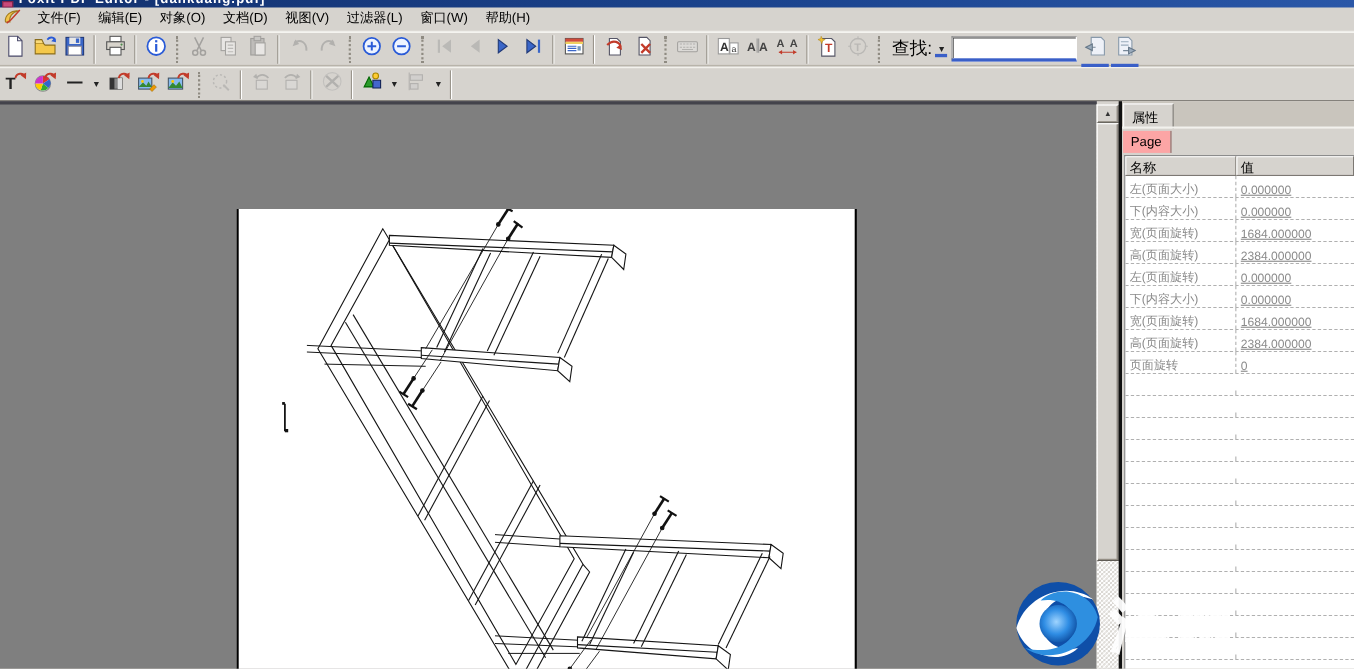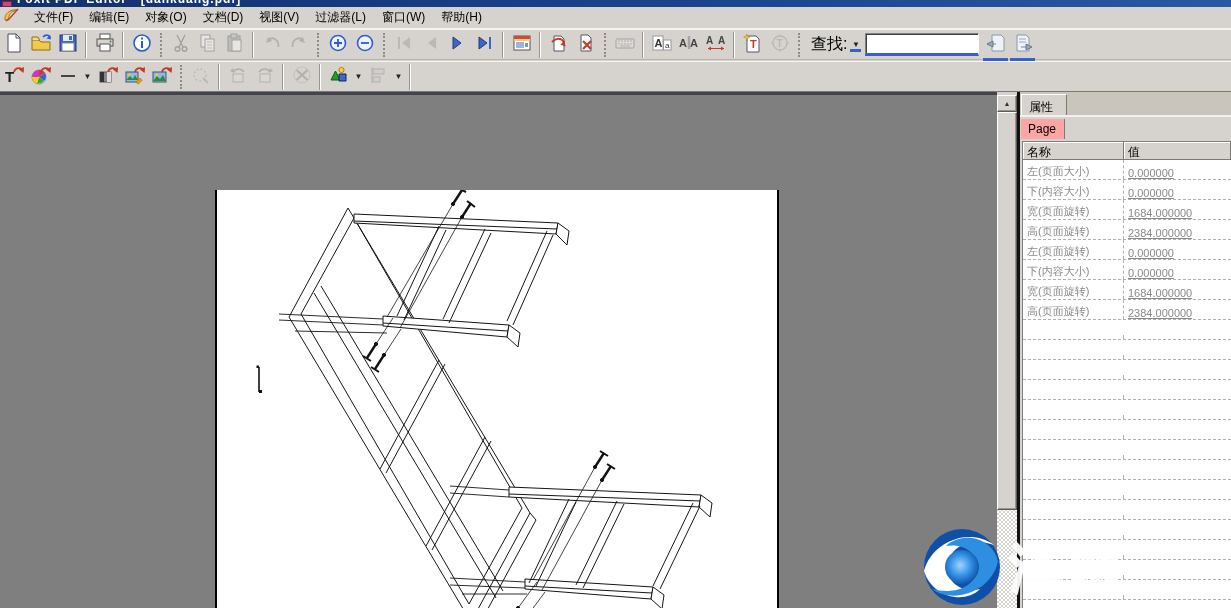--- a/index.html
+++ b/index.html
@@ -554,20 +554,24 @@
         </div>
         <div class="tr">
           <div class="td name">宽(页面旋转)</div>
           <div class="td val">1684.000000</div>
         </div>
         <div class="tr">
           <div class="td name">高(页面旋转)</div>
           <div class="td val">2384.000000</div>
         </div>
         <div class="tr">
+          <div class="td name">页面旋转</div>
+          <div class="td val">0</div>
+        </div>
+        <div class="tr">
           <div class="td name"></div>
           <div class="td val"></div>
         </div>
         <div class="tr">
           <div class="td name"></div>
           <div class="td val"></div>
         </div>
         <div class="tr">
           <div class="td name"></div>
           <div class="td val"></div>

